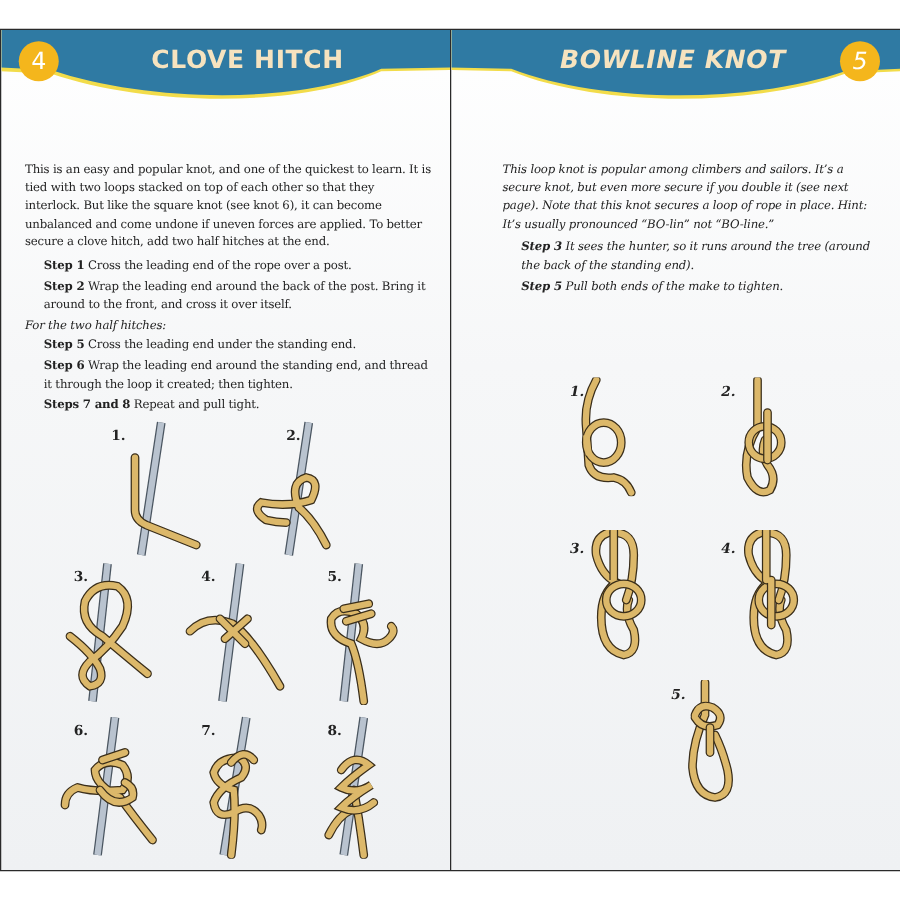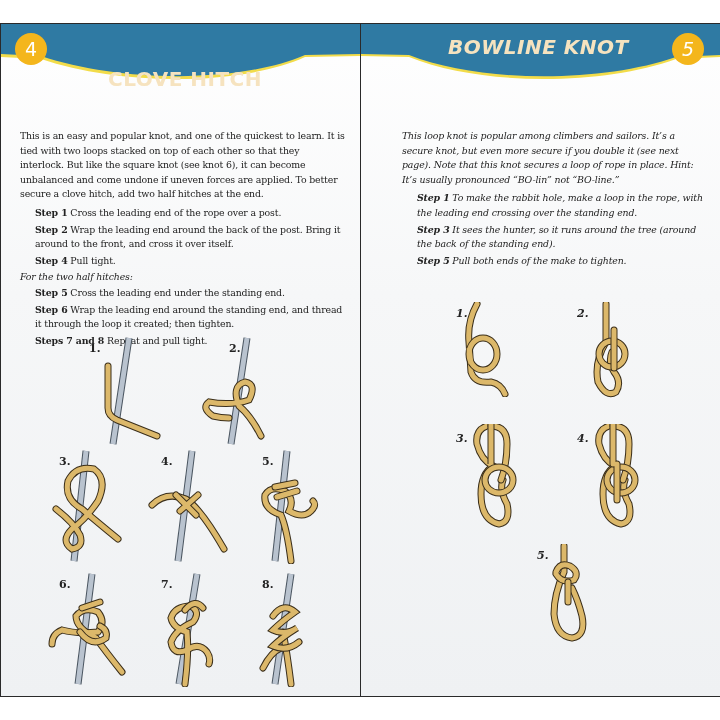--- a/index.html
+++ b/index.html
@@ -25,28 +25,27 @@
 
 <div class="spread">
 
   <div class="page left">
     <div class="header">
       <svg width="360" height="60" viewBox="0 0 360 60">
         <path d="M0 0 H360 V32 L304 33 C240 62 120 62 40 35 L0 33 Z" fill="#f2dc4a"></path>
         <path d="M0 0 H360 V30 L304 31 C240 59 120 59 40 32 L0 30 Z" fill="#2f7aa3"></path>
       </svg>
       <div class="badge" style="left:14px;">4</div>
-      <div class="title" style="left:107px;margin-top:32px;">Clove Hitch</div>
+      <div class="title" style="left:120px;">Clove Hitch</div>
     </div>
 
     <div class="body-text" style="left:19px;top:73px;width:325px;">
       <p>This is an easy and popular knot, and one of the quickest to learn. It is tied with two loops stacked on top of each other so that they interlock. But like the square knot (see knot 6), it can become unbalanced and come undone if uneven forces are applied. To better secure a clove hitch, add two half hitches at the end.</p>
       <p class="step"><b>Step 1</b> <span>Cross the leading end of the rope over a post.</span></p>
       <p class="step"><b>Step 2</b> <span>Wrap the leading end around the back of the post. Bring it around to the front, and cross it over itself.</span></p>
-      <p class="step"><b>Step 4</b> <span>Pull tight.</span></p>
       <p class="subhead">For the two half hitches:</p>
       <p class="step"><b>Step 5</b> <span>Cross the leading end under the standing end.</span></p>
       <p class="step"><b>Step 6</b> <span>Wrap the leading end around the standing end, and thread it through the loop it created; then tighten.</span></p>
       <p class="step"><b>Steps 7 and 8</b> <span>Repeat and pull tight.</span></p>
     </div>
 
     <div class="fig-label" style="left:88px;top:318px;">1.</div>
     <svg class="fig" style="left:90px;top:312px;" width="80" height="110">
       <line x1="38" y1="2" x2="22" y2="108" stroke="#4a5560" stroke-width="7"></line>
       <line x1="38" y1="2" x2="22" y2="108" stroke="#b9c3cf" stroke-width="5"></line>
@@ -126,21 +125,20 @@
       <svg width="360" height="60" viewBox="0 0 360 60">
         <path d="M0 0 H360 V33 L315 35 C240 62 120 62 48 33 L0 32 Z" fill="#f2dc4a"></path>
         <path d="M0 0 H360 V31 L315 33 C240 59 120 59 48 31 L0 30 Z" fill="#2f7aa3"></path>
       </svg>
       <div class="title" style="left:87px;">Bowline Knot</div>
       <div class="badge" style="left:311px;">5</div>
     </div>
 
     <div class="body-text" style="left:41px;top:73px;width:305px;">
       <p>This loop knot is popular among climbers and sailors. It’s a secure knot, but even more secure if you double it (see next page). Note that this knot secures a loop of rope in place. Hint: It’s usually pronounced “BO-lin” not “BO-line.”</p>
-      <p class="step"><b>Step 1</b> <span>To make the rabbit hole, make a loop in the rope, with the leading end crossing over the standing end.</span></p>
       <p class="step"><b>Step 3</b> <span>It sees the hunter, so it runs around the tree (around the back of the standing end).</span></p>
       <p class="step"><b>Step 5</b> <span>Pull both ends of the make to tighten.</span></p>
     </div>
 
     <div class="fig-label" style="left:95px;top:283px;">1.</div>
     <svg class="fig" style="left:100px;top:278px;" width="60" height="95">
       <path d="M16 2 Q6 20 8 40 L10 70 Q14 82 30 80 Q40 82 44 92" fill="none" stroke="#3a2e1a" stroke-width="7" stroke-linecap="round"></path>
       <path d="M16 2 Q6 20 8 40 L10 70 Q14 82 30 80 Q40 82 44 92" fill="none" stroke="#dcb86a" stroke-width="5" stroke-linecap="round"></path>
       <ellipse cx="22" cy="52" rx="14" ry="16" fill="none" stroke="#3a2e1a" stroke-width="7"></ellipse>
       <ellipse cx="22" cy="52" rx="14" ry="16" fill="none" stroke="#dcb86a" stroke-width="5"></ellipse>

